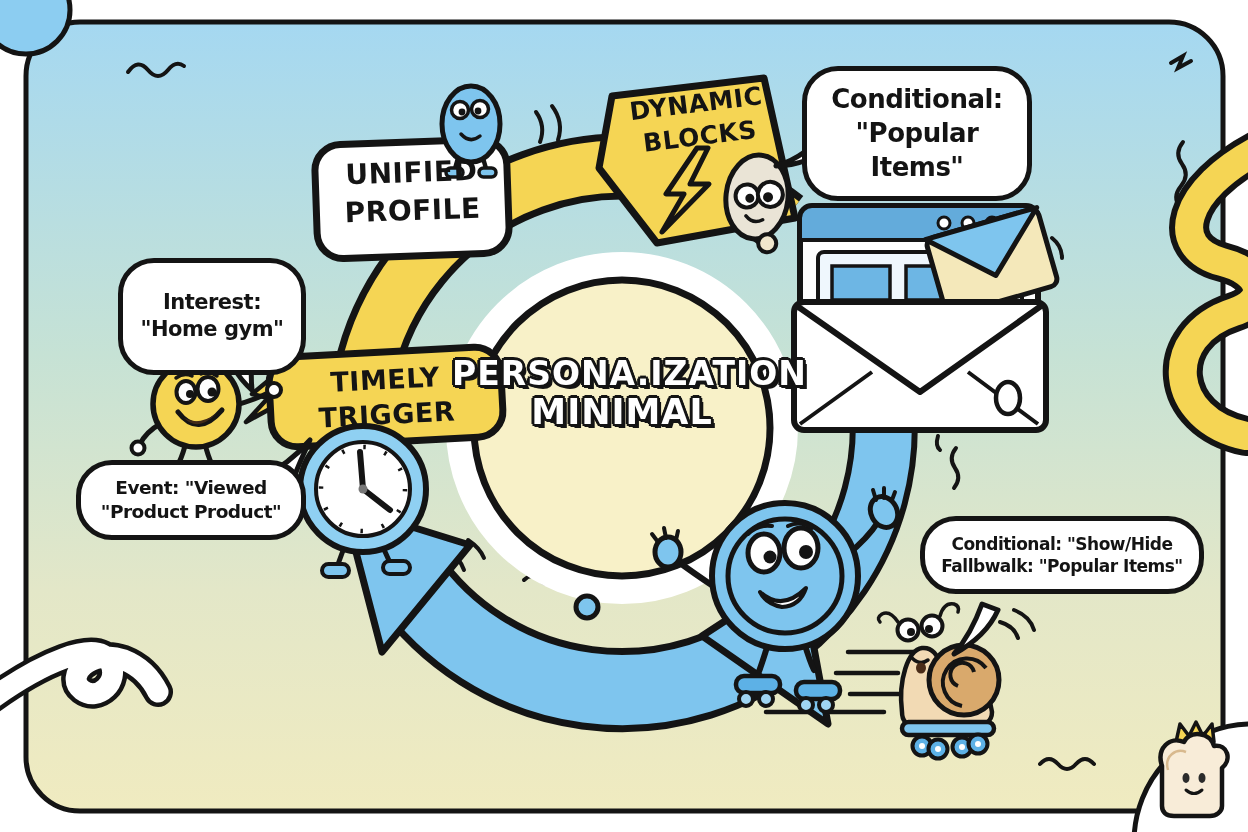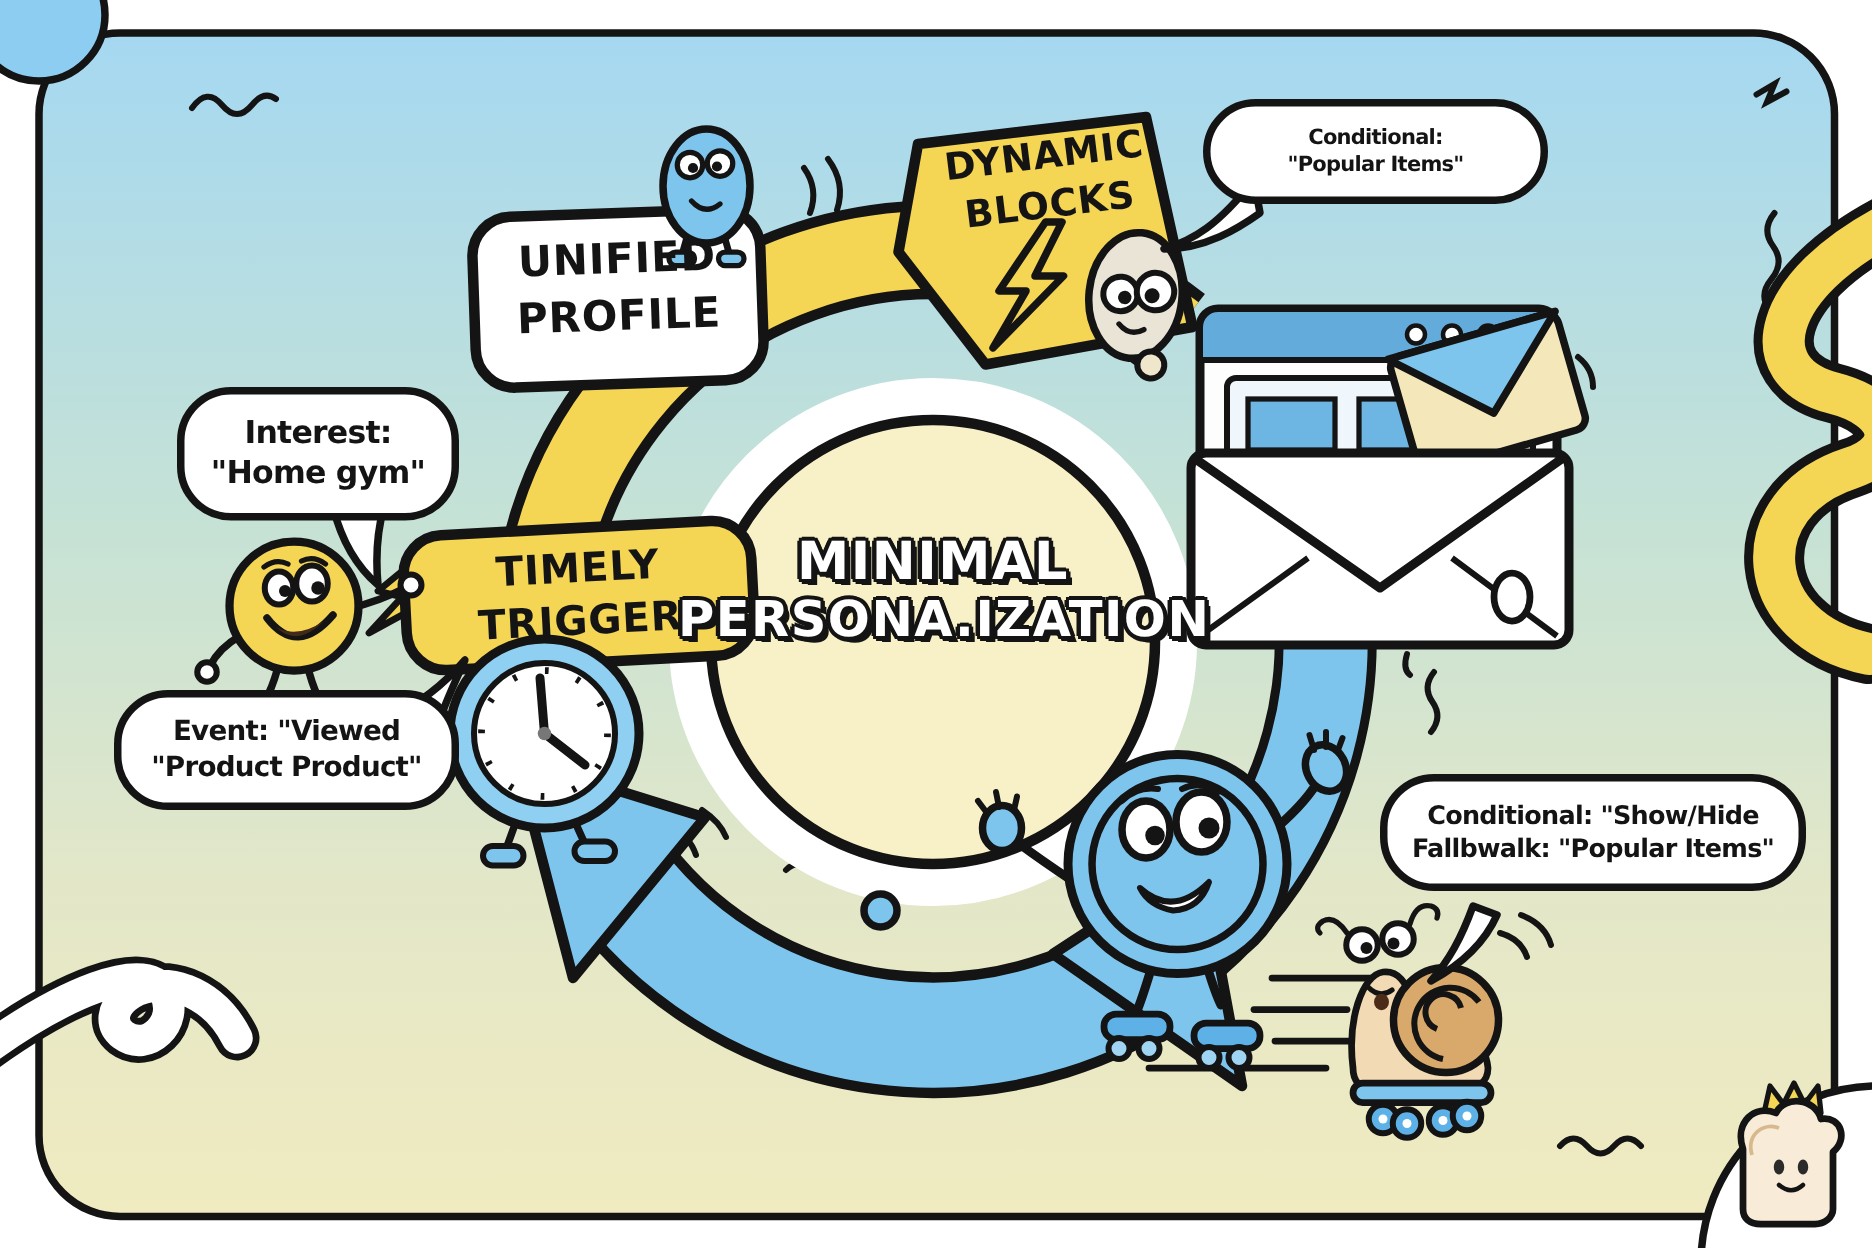--- a/index.html
+++ b/index.html
@@ -247,45 +247,45 @@
 
   <g fill="#ffffff" stroke="#141414" stroke-width="5" stroke-linejoin="round">
     <path d="M836 120 C812 150 796 160 776 166 C804 166 826 152 840 142 Z"></path>
     <path d="M222 338 C228 362 238 378 252 390 C250 368 252 352 256 338 Z"></path>
     <path d="M258 480 C282 468 298 454 310 440 C298 466 292 480 290 494 Z"></path>
     <path d="M982 604 C974 626 966 640 954 654 C976 642 990 628 998 610 Z"></path>
   </g>
 </svg>
 
 <div class="txt center-title" style="left:452px;top:356px;width:340px;font-size:35px;">
+  <div style="font-size:33px;">PERSONA.IZATION</div>
   <div>MINIMAL</div>
-  <div style="font-size:33px;">PERSONA.IZATION</div>
 </div>
 
 <div class="txt stage-label" style="left:316px;top:154px;width:192px;font-size:28px;line-height:1.35;transform:rotate(-2deg);">
   <div>UNIFIED</div>
   <div>PROFILE</div>
 </div>
 
 <div class="txt stage-label" style="left:618px;top:88px;width:160px;font-size:25px;line-height:1.3;transform:rotate(-7deg);">
   <div>DYNAMIC</div>
   <div>BLOCKS</div>
 </div>
 
 <div class="txt stage-label" style="left:278px;top:362px;width:216px;font-size:27px;line-height:1.3;transform:rotate(-3deg);">
   <div>TIMELY</div>
   <div>TRIGGER</div>
 </div>
 
-<div class="bubble" style="left:802px;top:66px;width:204px;padding:12px 8px;font-size:14px;">
+<div class="bubble" style="left:802px;top:66px;width:204px;padding:12px 8px;font-size:26px;">
   <div>Conditional:</div>
   <div>"Popular Items"</div>
 </div>
 
-<div class="bubble" style="left:118px;top:258px;width:162px;padding:12px 8px;font-size:21px;">
+<div class="bubble" style="left:118px;top:258px;width:162px;padding:26px 8px;font-size:21px;">
   <div>Interest:</div>
   <div>"Home gym"</div>
 </div>
 
 <div class="bubble" style="left:76px;top:460px;width:208px;padding:11px 6px;font-size:18.5px;">
   <div>Event: "Viewed</div>
   <div>"Product Product"</div>
 </div>
 
 <div class="bubble" style="left:920px;top:516px;width:262px;padding:12px 6px;font-size:17px;">

